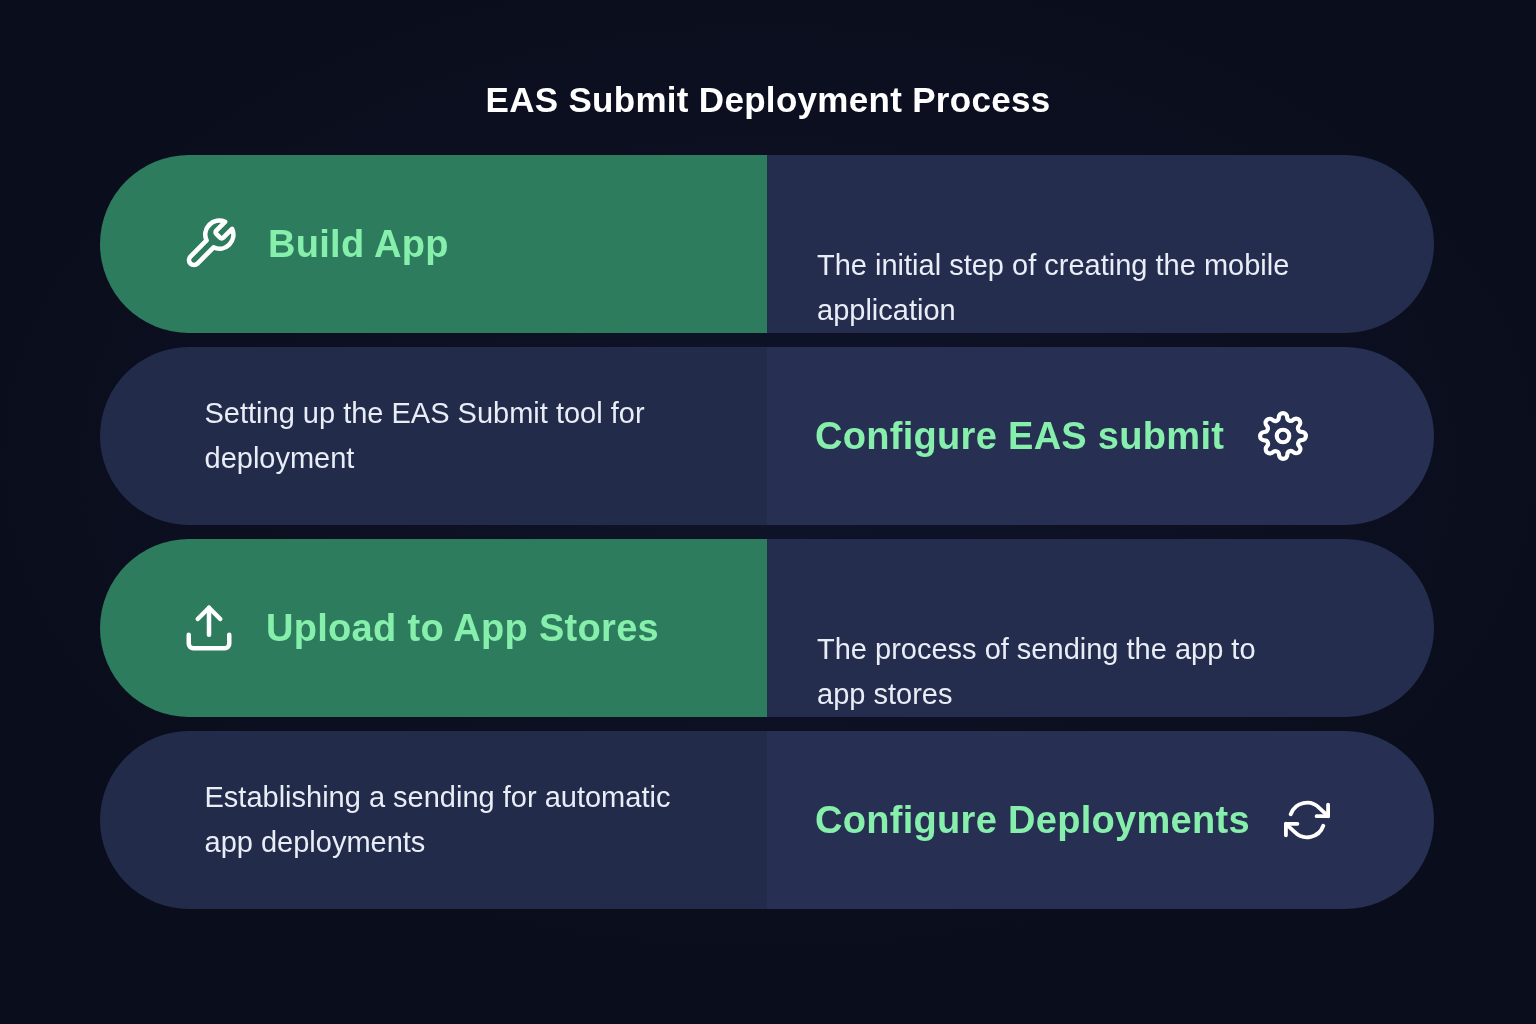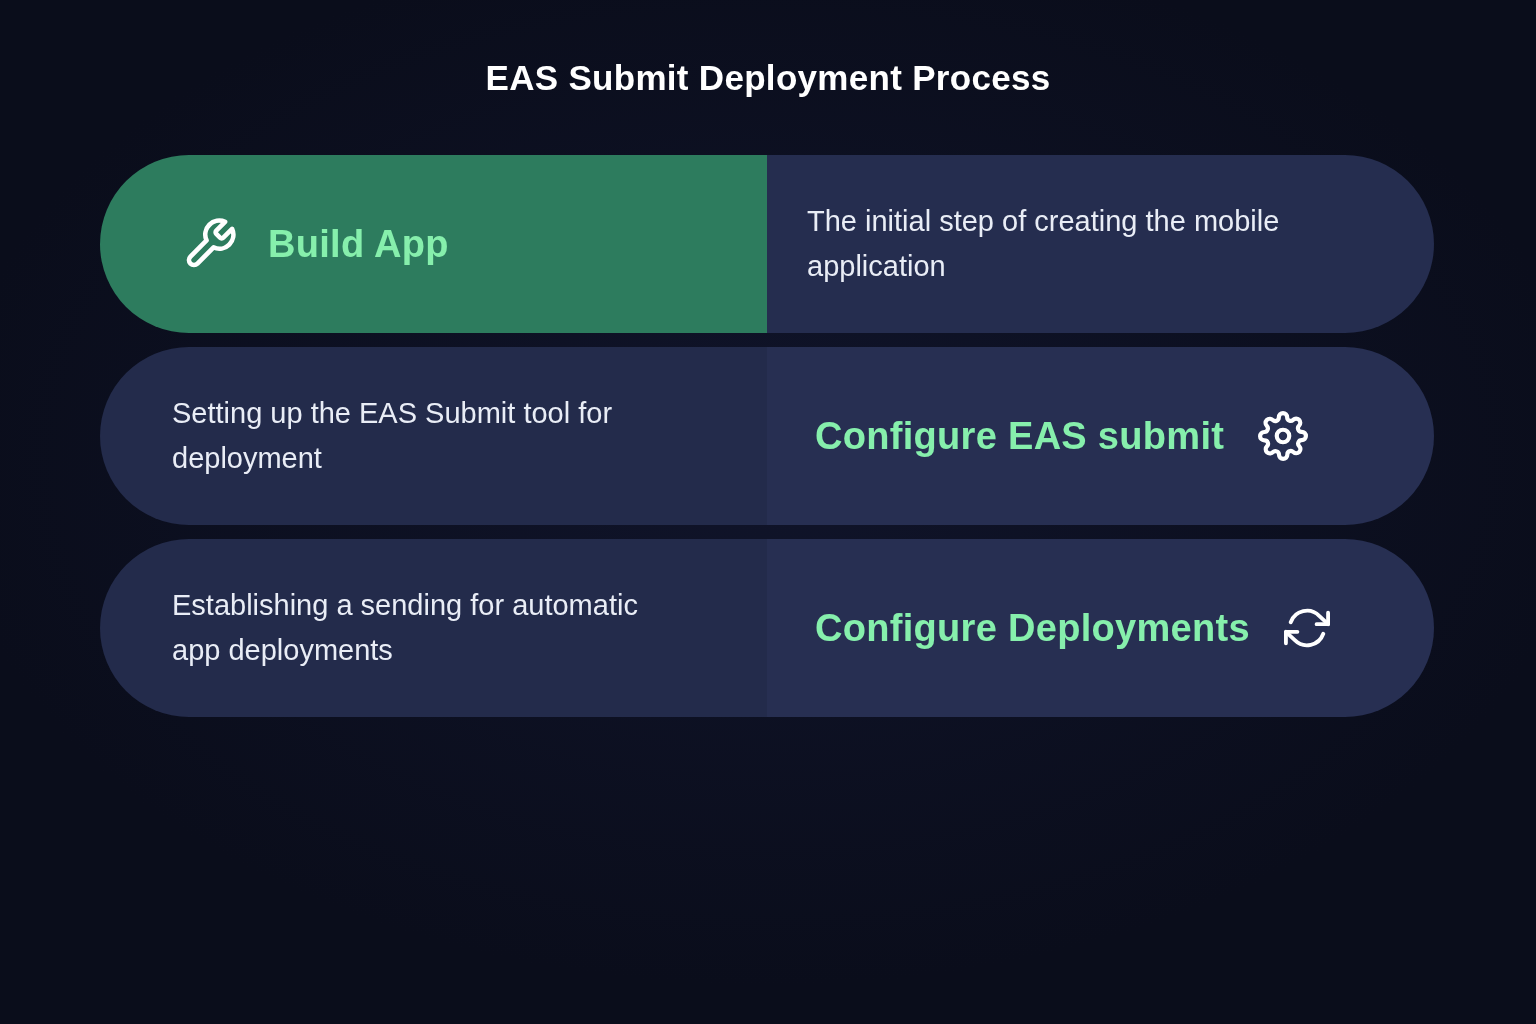--- a/index.html
+++ b/index.html
@@ -10,21 +10,21 @@
   }
   .canvas {
     position: relative;
     width: 1536px;
     height: 1024px;
     overflow: hidden;
     background: radial-gradient(ellipse 1100px 700px at 50% 45%, #10142a 0%, #0a0d1b 75%);
   }
   .title {
     margin: 0;
-    padding-top: 58px;
+    padding-top: 80px;
     text-align: center;
     color: #ffffff;
     font-size: 35px;
     font-weight: 700;
     letter-spacing: 0.3px;
   }
   .rows {
     position: absolute;
     top: 155px;
     left: 100px;
@@ -71,22 +71,22 @@
     justify-content: center;
     flex: 0 0 auto;
   }
   .icon svg {
     stroke: #ffffff;
     fill: none;
     stroke-width: 2;
     stroke-linecap: round;
     stroke-linejoin: round;
   }
-  .desc-cell-right { padding-left: 40px; padding-right: 70px; }
-  .desc-cell-left  { padding-left: 72px; padding-right: 40px; }
+  .desc-cell-right { padding-left: 50px; padding-right: 70px; align-items: flex-end; }
+  .desc-cell-left  { padding-left: 72px; padding-right: 40px; justify-content: center; }
   .desc {
     margin: 0;
     max-width: 490px;
     color: #e9edf6;
     font-size: 29px;
     font-weight: 400;
     line-height: 1.55;
   }
 </style>
 </head>
@@ -119,20 +119,35 @@
         <span class="step-label">Configure EAS submit</span>
         <span class="icon">
           <svg width="50" height="50" viewBox="0 0 24 24">
             <circle cx="12" cy="12" r="3"></circle>
             <path d="M19.4 15a1.65 1.65 0 0 0 .33 1.82l.06.06a2 2 0 0 1 0 2.83 2 2 0 0 1-2.83 0l-.06-.06a1.65 1.65 0 0 0-1.82-.33 1.65 1.65 0 0 0-1 1.51V21a2 2 0 0 1-2 2 2 2 0 0 1-2-2v-.09A1.65 1.65 0 0 0 9 19.4a1.65 1.65 0 0 0-1.82.33l-.06.06a2 2 0 0 1-2.83 0 2 2 0 0 1 0-2.83l.06-.06a1.65 1.65 0 0 0 .33-1.82 1.65 1.65 0 0 0-1.51-1H3a2 2 0 0 1-2-2 2 2 0 0 1 2-2h.09A1.65 1.65 0 0 0 4.6 9a1.65 1.65 0 0 0-.33-1.82l-.06-.06a2 2 0 0 1 0-2.83 2 2 0 0 1 2.83 0l.06.06a1.65 1.65 0 0 0 1.82.33H9a1.65 1.65 0 0 0 1-1.51V3a2 2 0 0 1 2-2 2 2 0 0 1 2 2v.09a1.65 1.65 0 0 0 1 1.51 1.65 1.65 0 0 0 1.82-.33l.06-.06a2 2 0 0 1 2.83 0 2 2 0 0 1 0 2.83l-.06.06a1.65 1.65 0 0 0-.33 1.82V9a1.65 1.65 0 0 0 1.51 1H21a2 2 0 0 1 2 2 2 2 0 0 1-2 2h-.09a1.65 1.65 0 0 0-1.51 1z"></path>
           </svg>
         </span>
       </div>
     </div>
 
+    <div class="row">
+      <div class="half bg-green title-cell-left">
+        <span class="icon">
+          <svg width="54" height="54" viewBox="0 0 24 24">
+            <path d="M21 15v4a2 2 0 0 1-2 2H5a2 2 0 0 1-2-2v-4"></path>
+            <polyline points="17 8 12 3 7 8"></polyline>
+            <line x1="12" y1="3" x2="12" y2="15"></line>
+          </svg>
+        </span>
+        <span class="step-label">Upload to App Stores</span>
+      </div>
+      <div class="half bg-navy-desc-r desc-cell-right">
+        <p class="desc">The process of sending the app to app stores</p>
+      </div>
+    </div>
 
     <div class="row">
       <div class="half bg-navy-desc desc-cell-left">
         <p class="desc">Establishing a sending for automatic app deployments</p>
       </div>
       <div class="half bg-navy-title title-cell-right">
         <span class="step-label">Configure Deployments</span>
         <span class="icon">
           <svg width="46" height="46" viewBox="0 0 24 24">
             <polyline points="23 4 23 10 17 10"></polyline>

